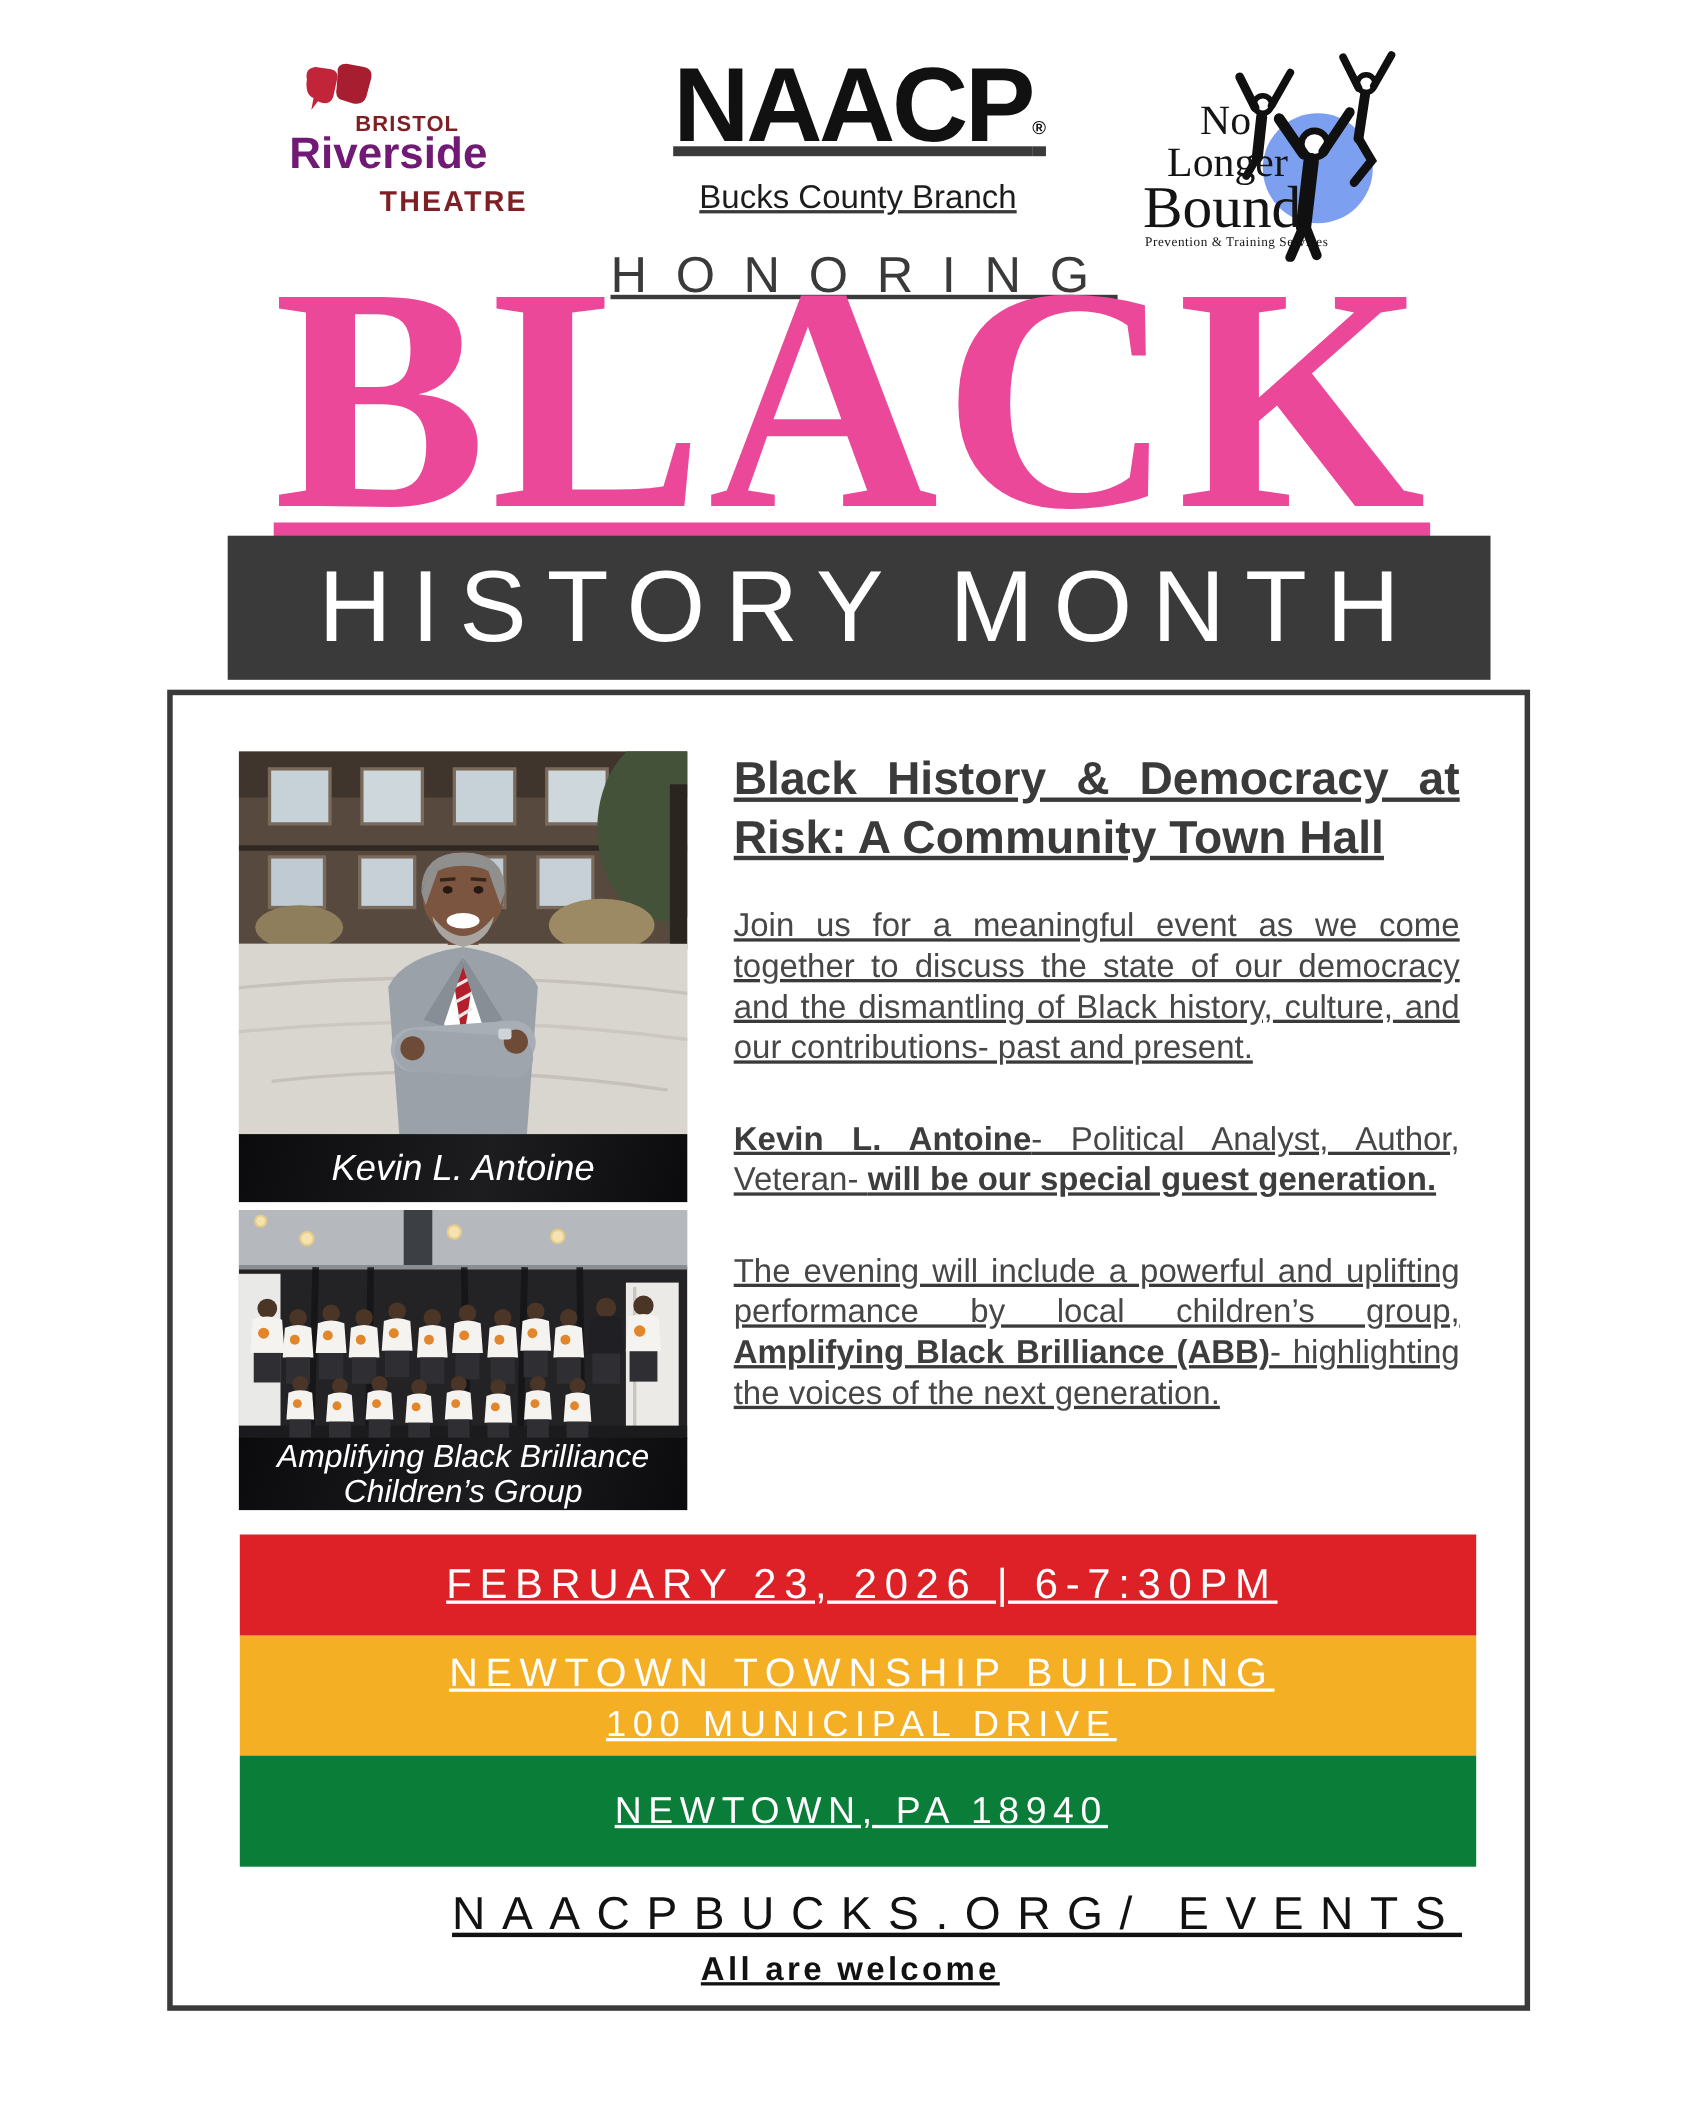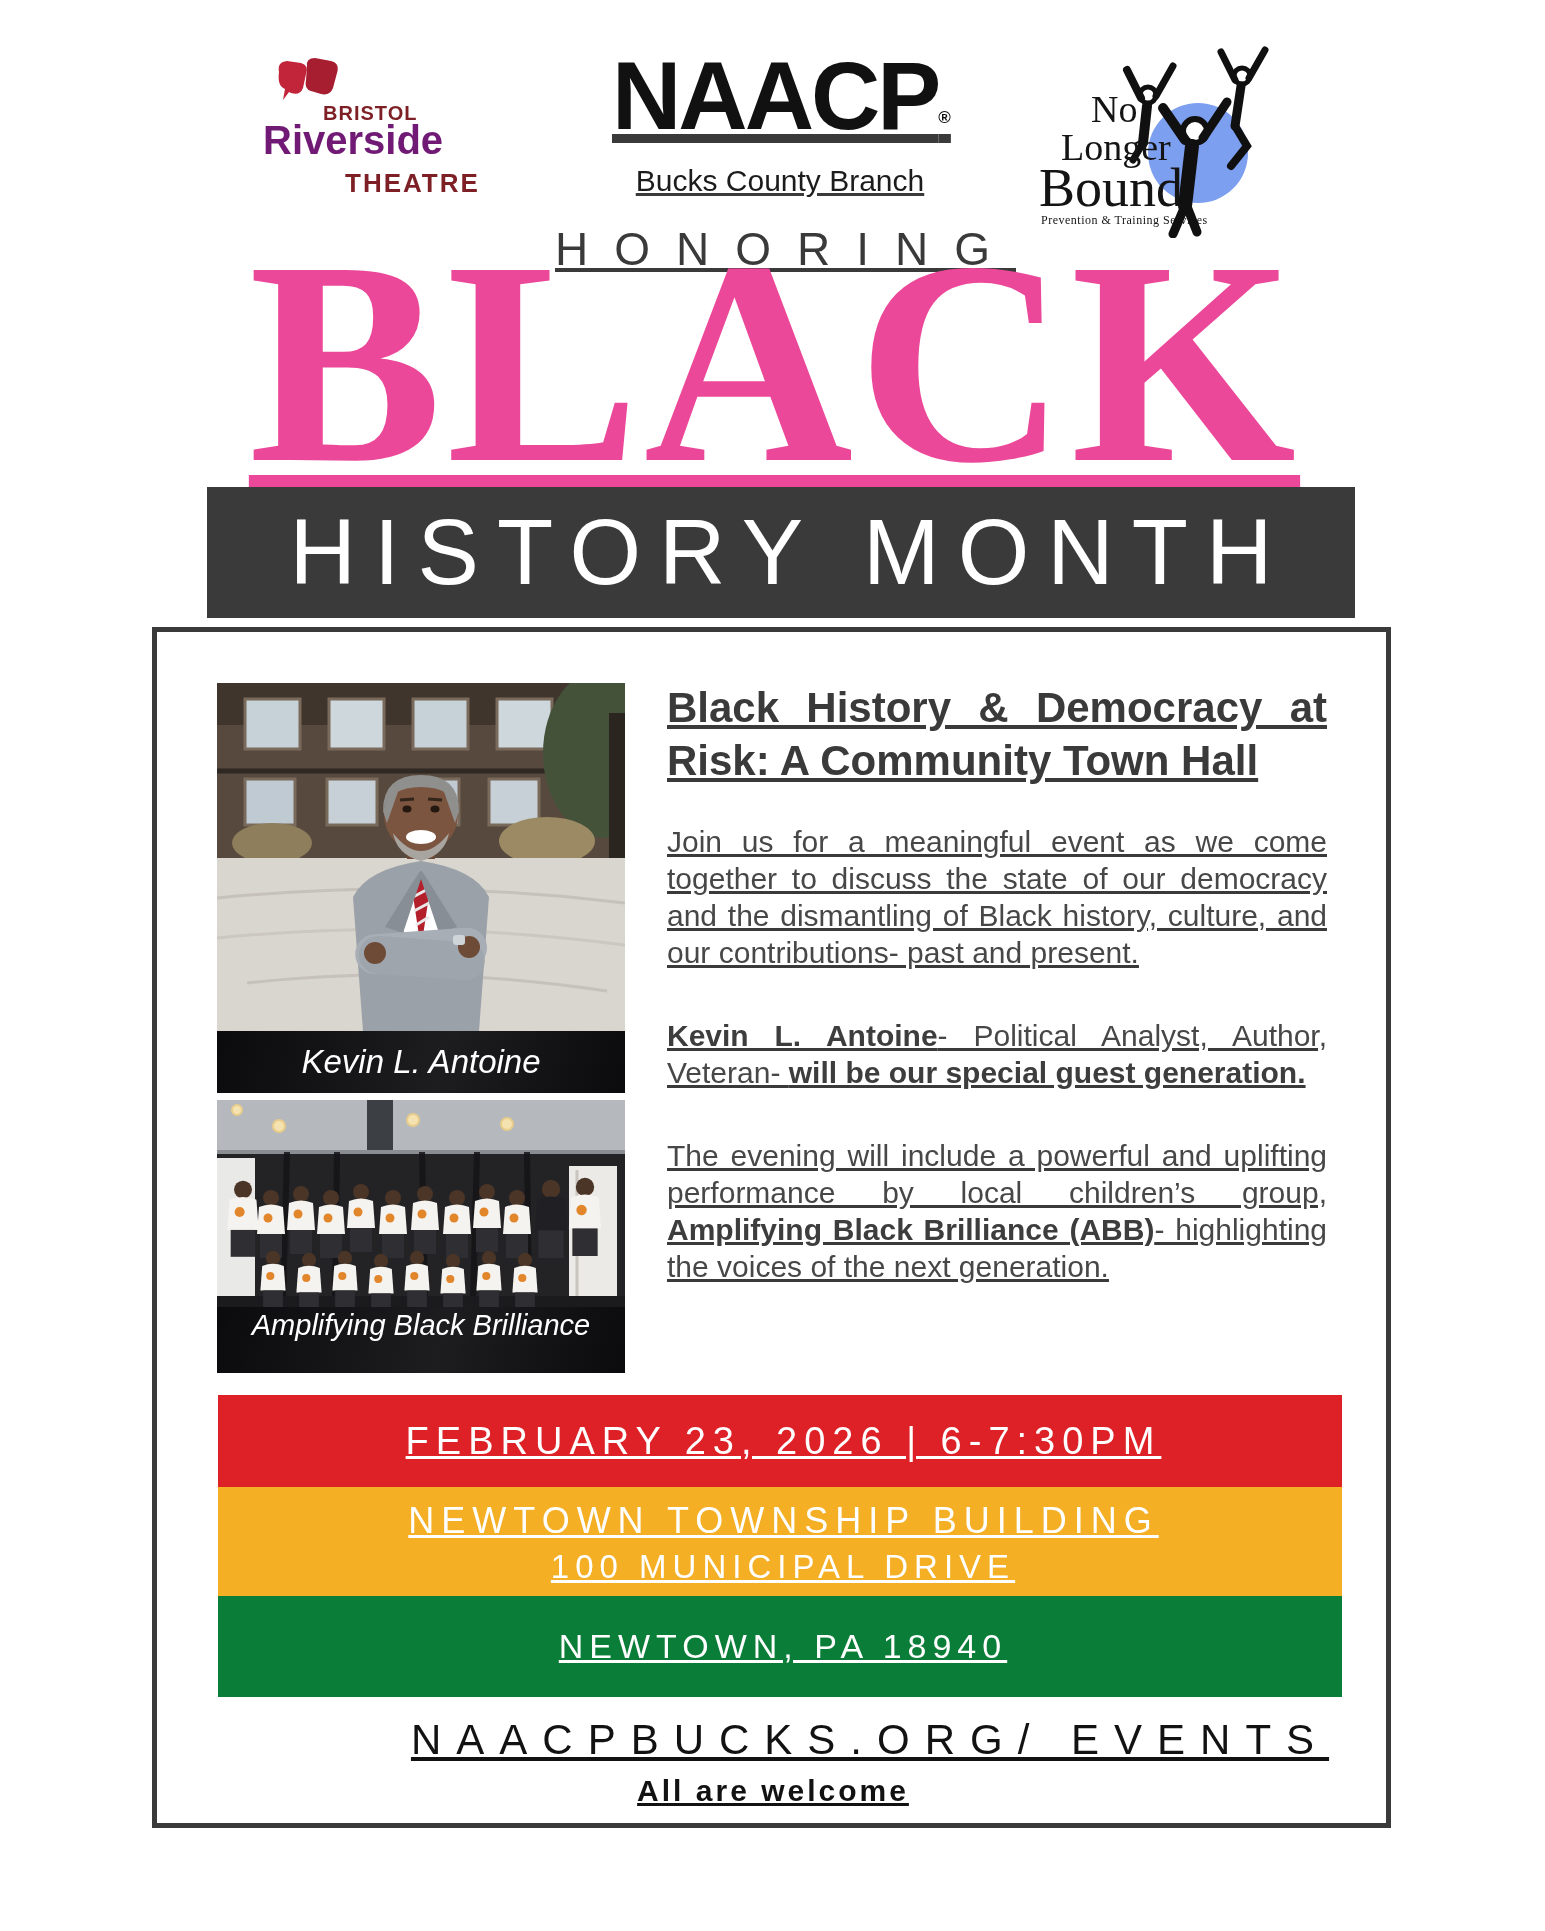--- a/index.html
+++ b/index.html
@@ -238,20 +238,21 @@
       <use href="#kid" transform="translate(128,176) scale(0.9)"></use>
         <use href="#kid" transform="translate(164,179) scale(0.9)"></use>
       <use href="#kid" transform="translate(200,176) scale(0.9)"></use>
         <use href="#kid" transform="translate(236,179) scale(0.9)"></use>
       <use href="#kid" transform="translate(272,176) scale(0.9)"></use>
         <use href="#kid" transform="translate(308,178) scale(0.9)"></use>
     </g>
   </svg>
   <div class="caption caption2">
     <div>Amplifying Black Brilliance</div>
+    <div>Children’s Group</div>
   </div>
 </div>
 
 <div class="abs right-col">
   <h2>Black History &amp; Democracy at Risk:  A Community Town Hall</h2>
   <p>Join us for a meaningful event as we come together to discuss the state of our democracy and the dismantling of Black history, culture, and  our contributions- past and present.</p>
   <p><b>Kevin L. Antoine</b><span>- Political Analyst, Author, Veteran- </span><b>will be our special guest generation.</b></p>
   <p><span>The evening will include a powerful and uplifting performance by local children’s group, </span><b>Amplifying Black Brilliance (ABB)</b><span>- highlighting the voices of the next generation.</span></p>
 </div>
 

